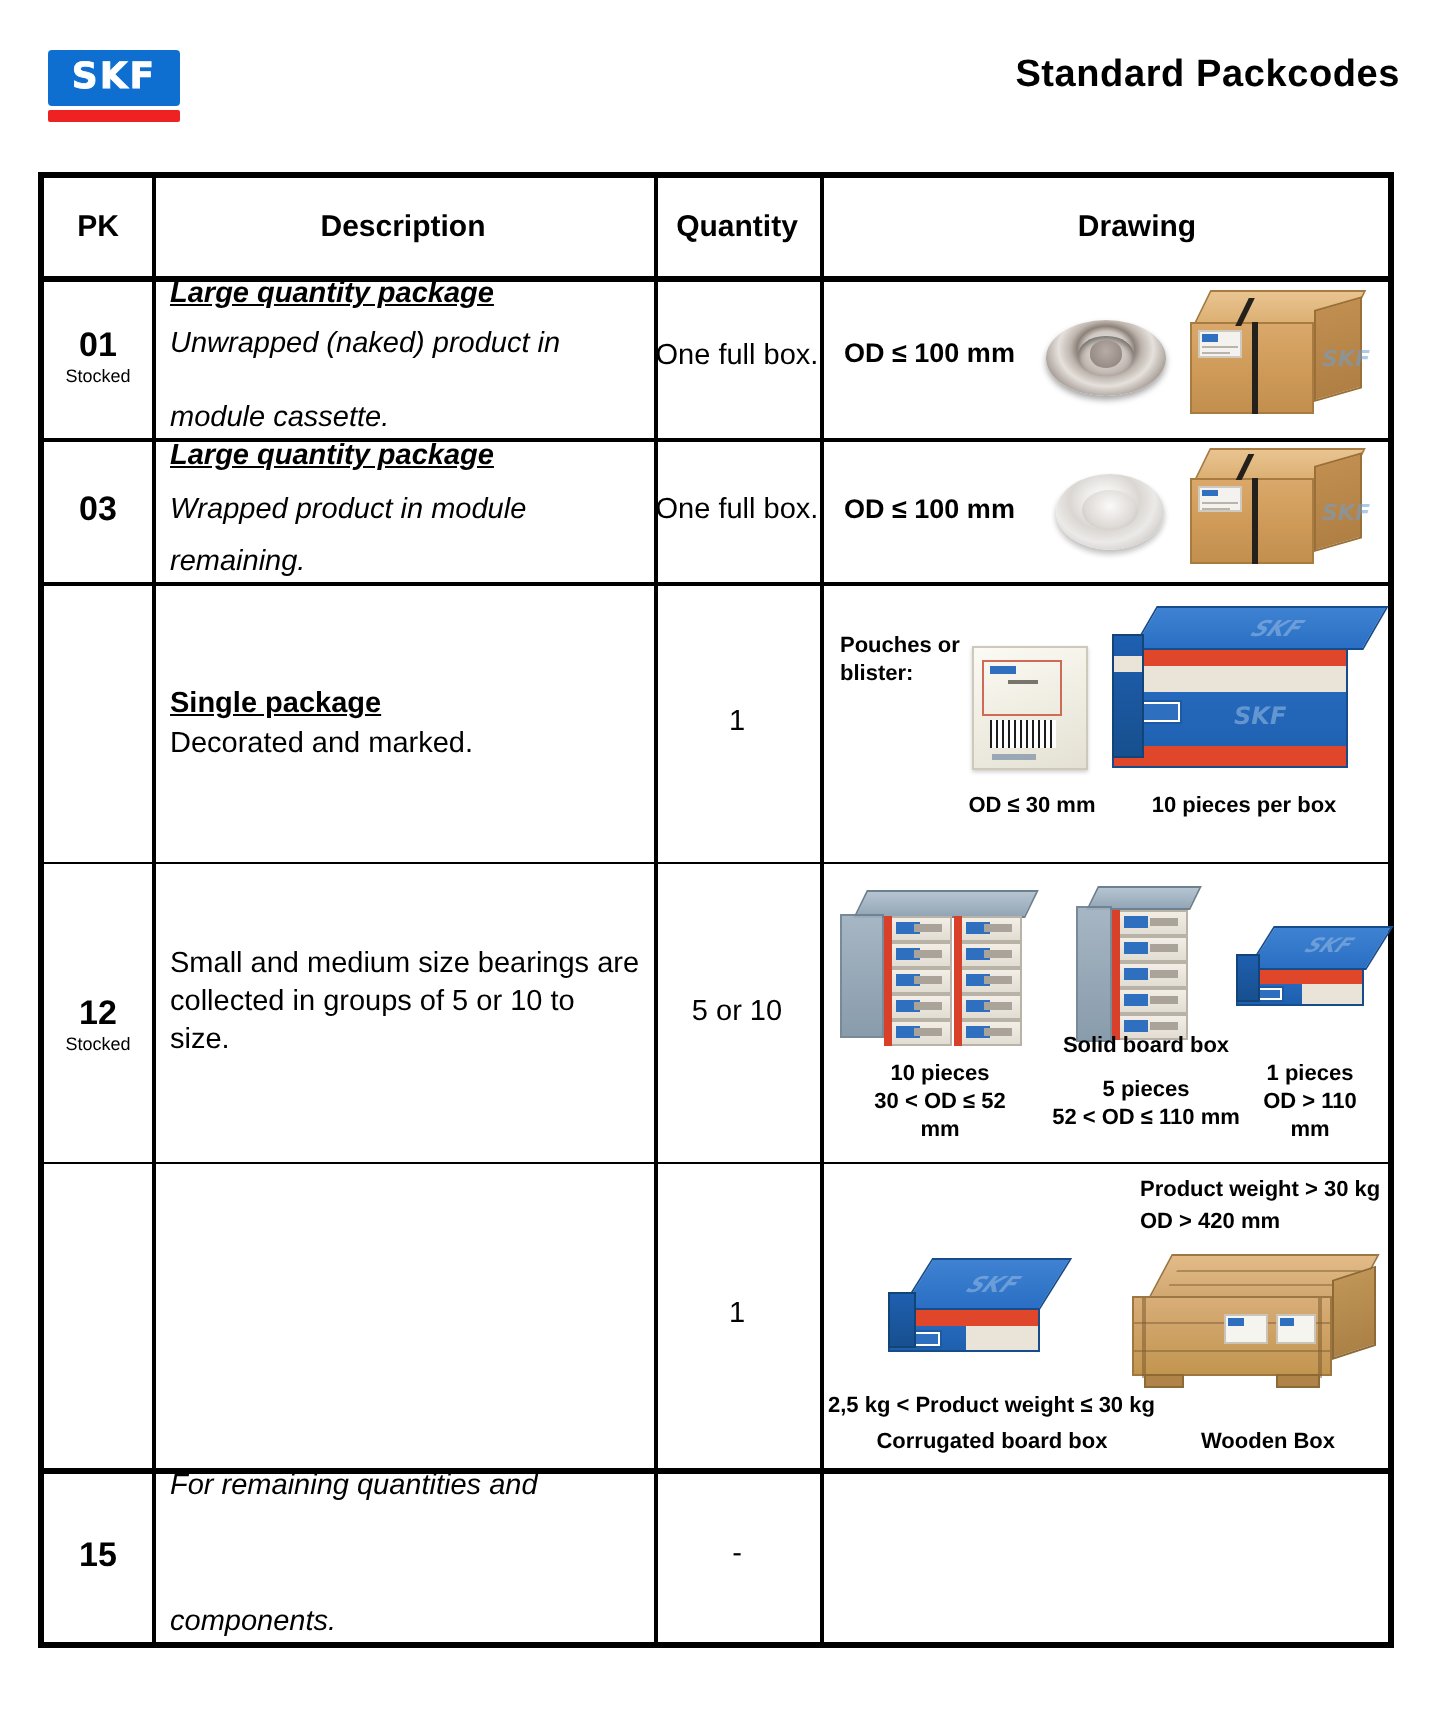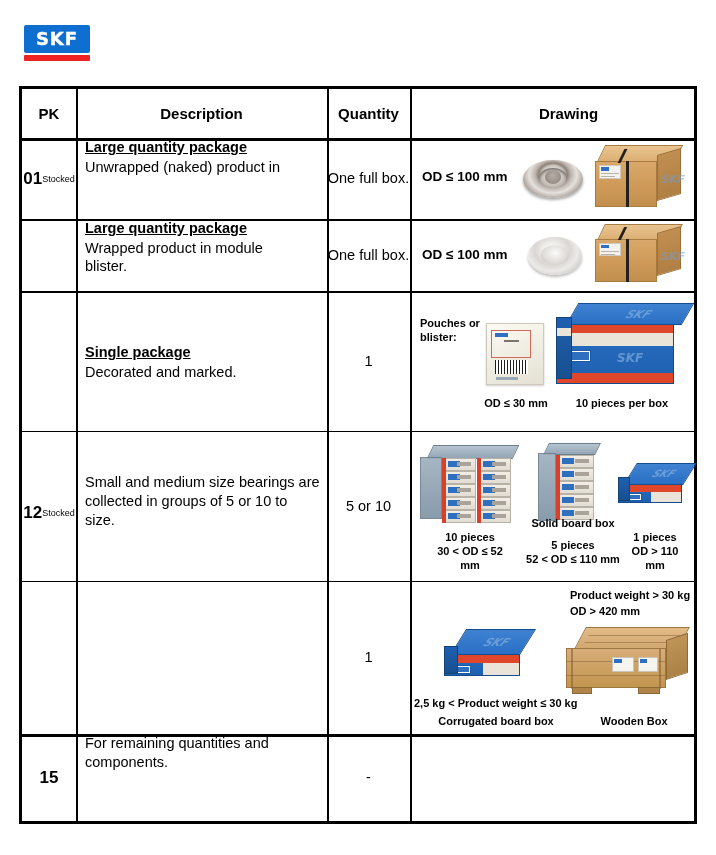--- a/index.html
+++ b/index.html
@@ -115,44 +115,45 @@
     font-weight: bold;
     display: flex;
     align-items: center;
     justify-content: center;
     text-align: center;
   }
 
   
   .pk-cell {
     display: flex;
-    flex-direction: row;
+    flex-direction: column;
     align-items: center;
     justify-content: center;
     text-align: center;
   }
   .pk-num {
     font-size: 17px;
     font-weight: bold;
     line-height: 1.05;
   }
   .pk-sub {
     font-size: 9px;
     font-weight: normal;
     line-height: 1.2;
     margin-top: 1px;
   }
 
   
   .desc-cell {
     display: flex;
     flex-direction: column;
-    justify-content: flex-start;
+    justify-content: space-between;
     padding-left: 9px;
     padding-right: 6px;
+    font-style: italic;
   }
   .desc-title {
     font-size: 14.5px;
     font-weight: bold;
     text-decoration: underline;
     line-height: 1.35;
   }
   .desc-body {
     font-size: 14.5px;
     line-height: 1.3;
@@ -456,20 +457,21 @@
 </style>
 </head>
 <body>
 
 <div class="page-header">
   <div class="skf-logo">
     <div class="logo-plate"></div>
     <div class="logo-text">SKF</div>
     <div class="logo-bar"></div>
   </div>
+  <div class="page-title">Standard Packcodes</div>
 </div>
 
 <div class="pack-table">
 
   <div class="hline thick" style="top:49px"></div>
   <div class="hline" style="top:130px"></div>
   <div class="hline" style="top:202px"></div>
   <div class="hline thin" style="top:342px"></div>
   <div class="hline thin" style="top:492px"></div>
   <div class="hline thick" style="top:645px"></div>
@@ -488,20 +490,21 @@
   <div class="cell hdr-cell col-draw" style="top:0;height:49px">Drawing</div>
 
   <div class="cell pk-cell col-pk" style="top:49px;height:81px">
     <div class="pk-num">01</div>
     <div class="pk-sub">Stocked</div>
   </div>
   <div class="cell desc-cell col-desc" style="top:49px;height:81px">
     <div class="desc-title">Large quantity package</div>
     <div class="desc-body">Unwrapped (naked) product in</div>
     <div class="desc-gap"></div>
+    <div class="desc-body">module cassette.</div>
   </div>
   <div class="cell qty-cell col-qty" style="top:49px;height:81px">One full box.</div>
   <div class="draw-cell col-draw" style="top:49px;height:81px">
     <div class="dlabel big" style="left:12px; top:31px">OD ≤ 100 mm</div>
 
     <div class="art bearing" style="left:113px; top:22px; width:60px; height:38px">
       <div class="inner"></div>
       <div class="bore"></div>
     </div>
 
@@ -513,24 +516,27 @@
       <div class="strap" style="left:26px; top:4px;  width:3px;  height:14px; transform: skewX(-26deg);"></div>
       <div class="label-sticker" style="left:4px; top:20px; width:22px; height:14px;">
         <div class="lbl-blue"></div>
         <div class="lbl-line" style="top:7px;  width:18px;"></div>
         <div class="lbl-line" style="top:10px; width:14px;"></div>
       </div>
       <div class="ghost-skf" style="left:66px; top:28px; font-size:11px;">SKF</div>
     </div>
   </div>
 
+  <div class="cell pk-cell col-pk" style="top:130px;height:72px">
+    <div class="pk-num">03</div>
+  </div>
   <div class="cell desc-cell col-desc" style="top:130px;height:72px">
     <div class="desc-title">Large quantity package</div>
     <div class="desc-body">Wrapped product in module</div>
-    <div class="desc-body">blister.</div>
+    <div class="desc-body">remaining.</div>
   </div>
   <div class="cell qty-cell col-qty" style="top:130px;height:72px">One full box.</div>
   <div class="draw-cell col-draw" style="top:130px;height:72px">
     <div class="dlabel big" style="left:12px; top:28px">OD ≤ 100 mm</div>
 
     <div class="art bearing-wrapped" style="left:118px; top:18px; width:54px; height:38px">
       <div class="inner"></div>
     </div>
 
     <div class="art carton" style="left:185px; top:5px; width:96px; height:62px">

